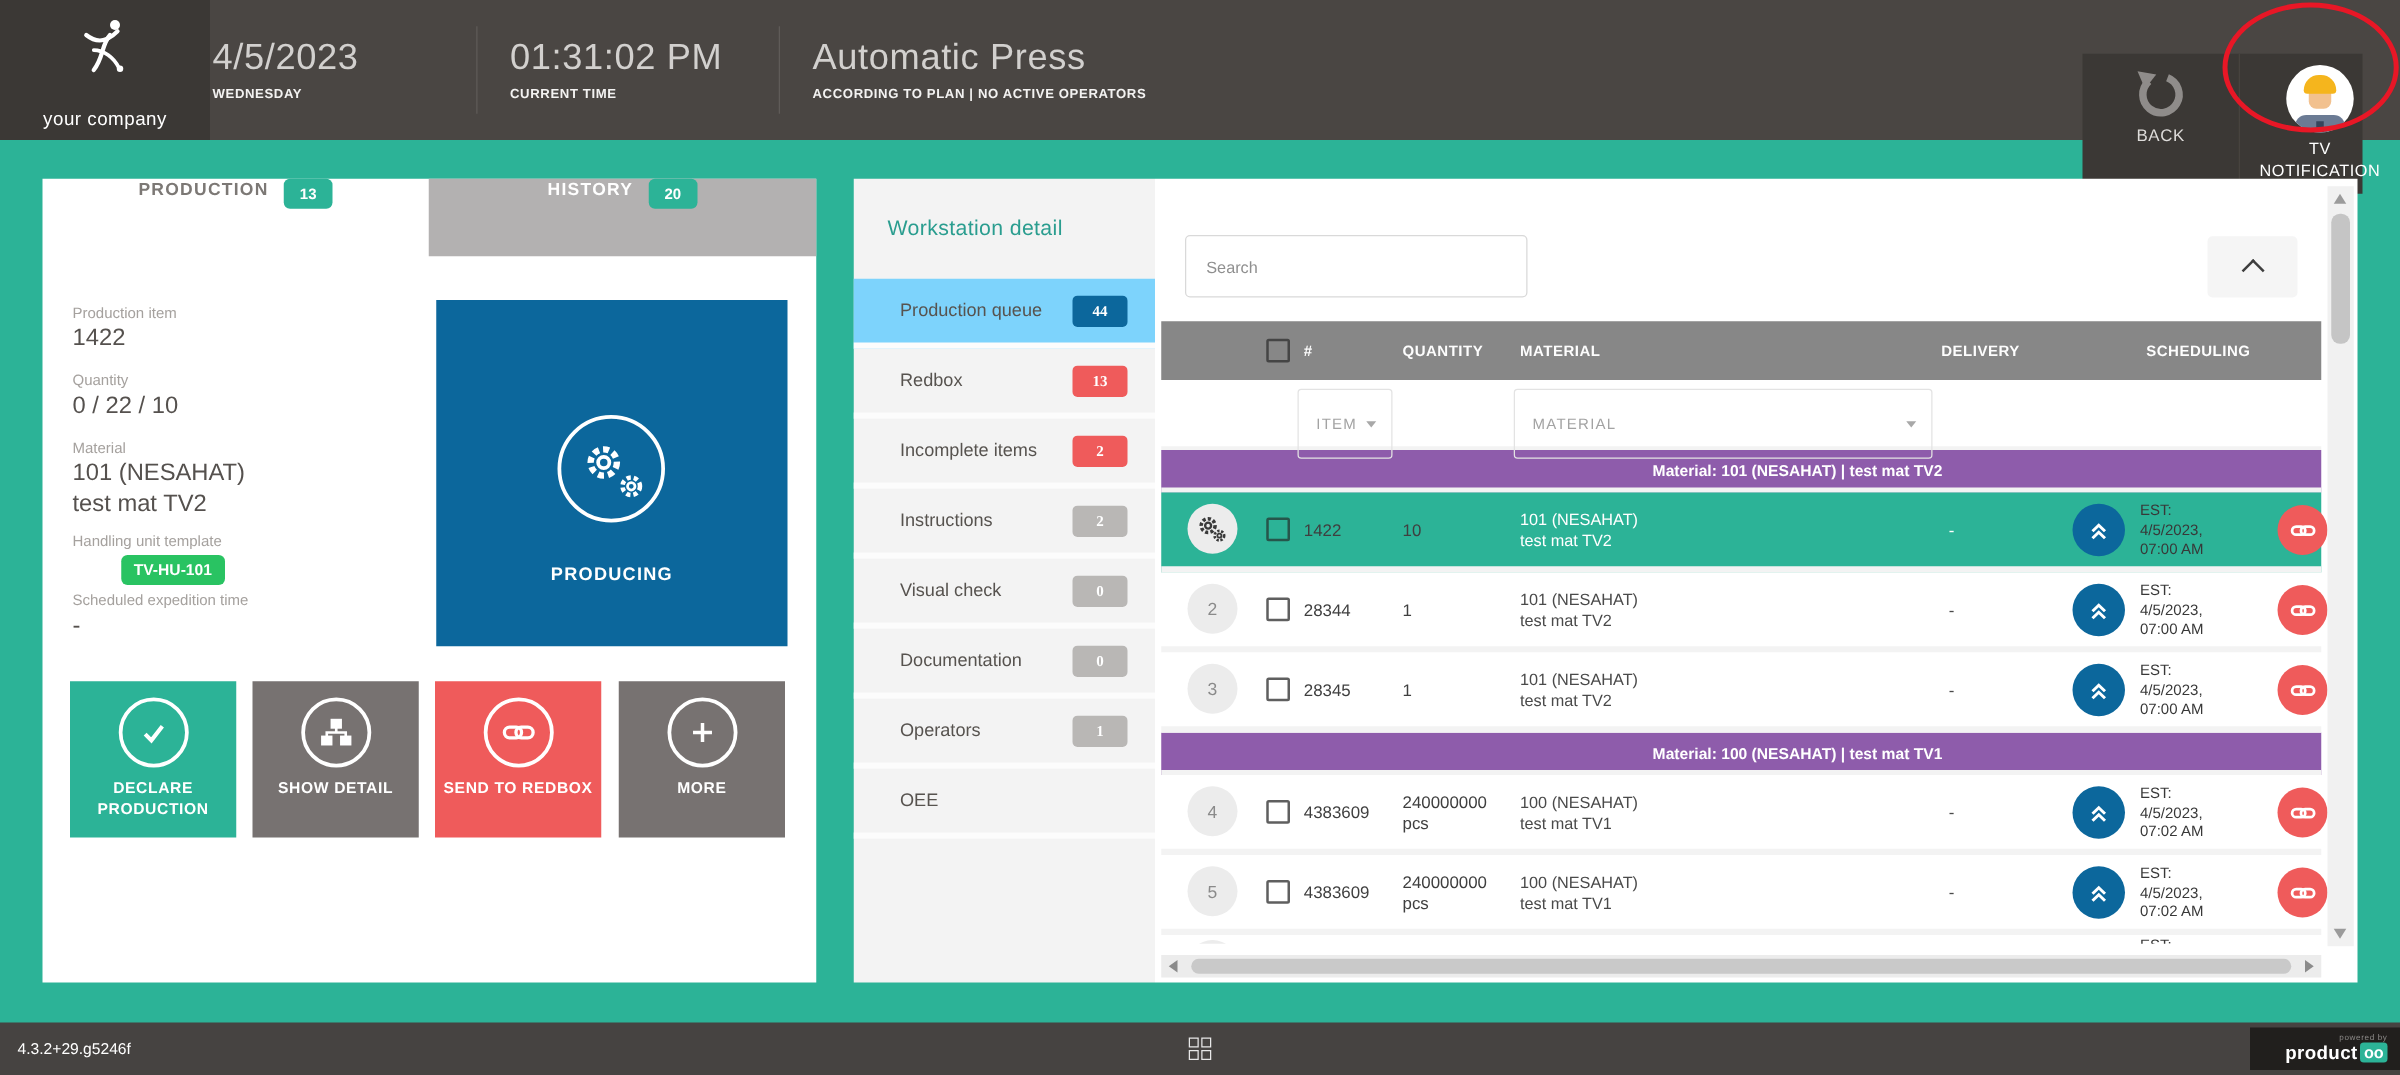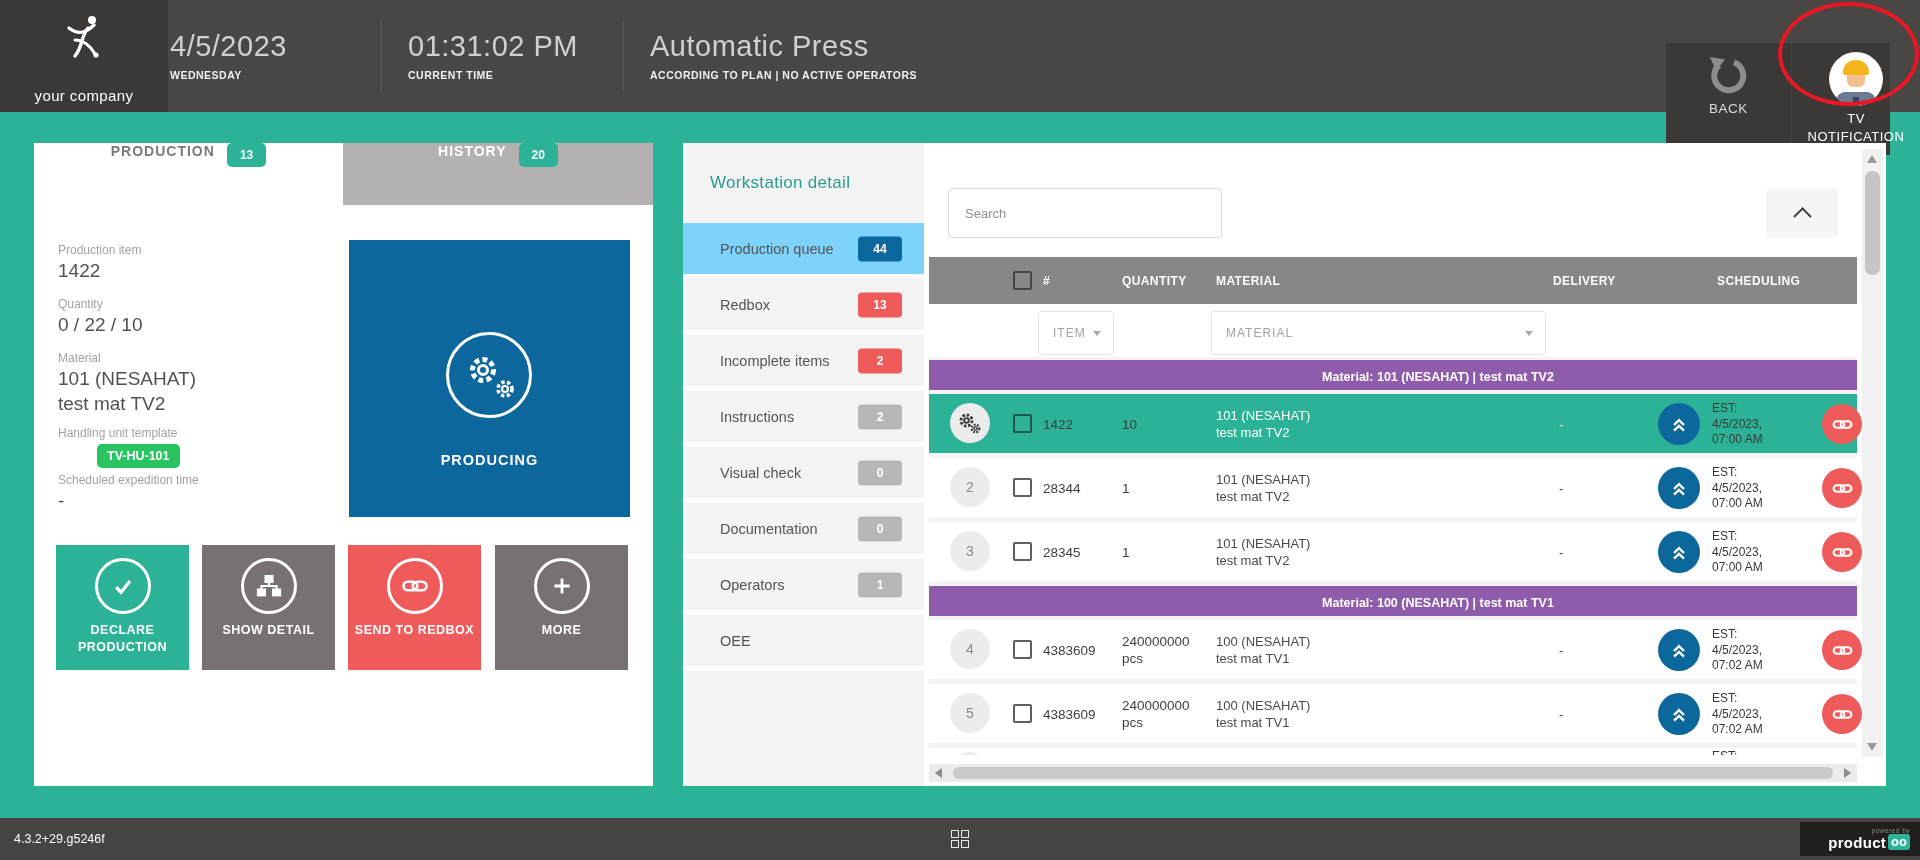--- a/index.html
+++ b/index.html
@@ -61,21 +61,21 @@
               line-height:1.35; margin-top:8px; padding:0 6px; }
 
   
   .menu-panel { position:absolute; left:683px; top:143px; width:241px; height:643px; background:#f3f3f3; }
   .menu-title { position:absolute; left:27px; top:30px; font-size:17px; color:#2a9d8f; letter-spacing:.3px; }
   .menu-list { position:absolute; left:0; top:80px; width:241px; }
   .menu-item { position:relative; height:56px; border-bottom:5px solid #fcfcfc; cursor:pointer; }
   .menu-item.active { background:#7dd3fc; }
   .mi-label { position:absolute; left:37px; top:50%; transform:translateY(-50%); font-size:14.5px; color:#57534f; }
   .mi-badge { position:absolute; right:22px; top:50%; transform:translateY(-50%); width:44px; height:25px;
-              border-radius:4px; color:#fff; font-size:12px; font-weight:bold; text-align:center; line-height:25px; }
+              border-radius:4px; color:#fff; font-size:12px; font-weight:bold; text-align:center; line-height:25px;font-family:Liberation Serif, serif; }
   .b-blue { background:#0c679c; } .b-red { background:#ef5b5b; } .b-gray { background:#b9b7b5; }
 
   
   .right-panel { position:absolute; left:924px; top:143px; width:962px; height:643px; background:#fff; }
   .search-box { position:absolute; left:24px; top:45px; width:274px; height:50px; border:1px solid #d9d9d9;
                 border-radius:4px; padding:0 16px; font-size:13px; color:#555; outline:none;
                 font-family:"Liberation Sans", sans-serif; }
   .search-box::placeholder { color:#8f8f8f; }
   .collapse-btn { position:absolute; left:842px; top:46px; width:72px; height:49px; background:#f5f5f5;
                   border-radius:4px; cursor:pointer; display:flex; align-items:center; justify-content:center; }
@@ -86,21 +86,21 @@
   .tri-up { position:absolute; left:5px; top:6px; width:0; height:0; border-left:5.5px solid transparent;
             border-right:5.5px solid transparent; border-bottom:8px solid #9b9b9b; }
   .tri-down { position:absolute; left:5px; bottom:6px; width:0; height:0; border-left:5.5px solid transparent;
               border-right:5.5px solid transparent; border-top:8px solid #9b9b9b; }
   .qtable { position:absolute; left:5px; top:114px; width:928px; }
   .q-head { position:relative; height:47px; background:#878787; }
   .q-head span { position:absolute; top:50%; transform:translateY(-50%); color:#fdfdfd; font-size:12px;
                  font-weight:bold; letter-spacing:.4px; }
   .hd-check { position:absolute; left:84px; top:14px; width:19px; height:19px; border:2px solid #454545; border-radius:2px; cursor:pointer; }
   .q-filter { position:relative; height:56px; background:#fff; border-bottom:3px solid #f3f3f3; }
-  .f-box { position:absolute; top:7px; height:44px; border:1px solid #e3e3e3; border-radius:3px; cursor:pointer;text-align:center; }
+  .f-box { position:absolute; top:7px; height:56px; border:1px solid #e3e3e3; border-radius:3px; cursor:pointer;text-align:center; }
   .f-item { left:109px; width:76px; } .f-mat { left:282px; width:335px; }
   .f-text { position:absolute; left:14px; top:50%; transform:translateY(-50%); font-size:12px; color:#a3a3a3; letter-spacing:1px; }
   .f-caret { position:absolute; right:12px; top:50%; margin-top:-2px; width:0; height:0;
              border-left:4.5px solid transparent; border-right:4.5px solid transparent; border-top:5.5px solid #a8a8a8; }
   .q-band { height:34px; background:#8e5cab; color:#fff; font-size:12.5px; font-weight:bold;
             line-height:34px; text-align:center; padding-left:90px; border-bottom:4px solid #f3f3f3; }
   .q-row { position:relative; height:64px; background:#fff; border-bottom:5px solid #f3f3f3; }
   .q-row.active { background:#2cb397; }
   .marker { position:absolute; left:21px; top:9px; width:40px; height:40px; border-radius:50%;
             background:#ececec; display:flex; align-items:center; justify-content:center; }

